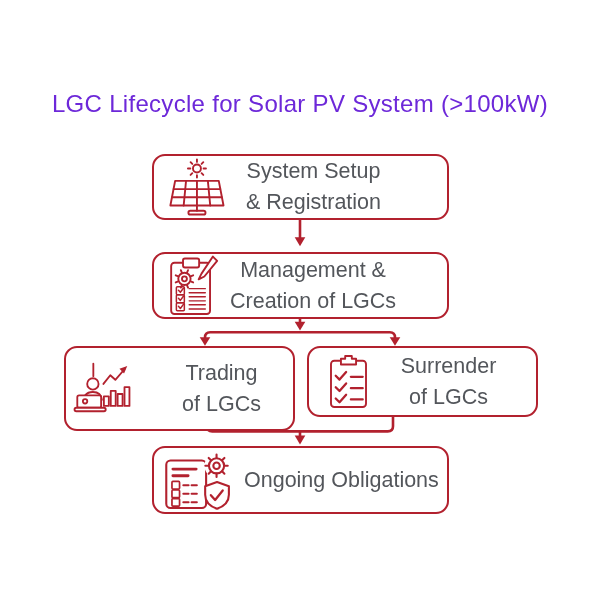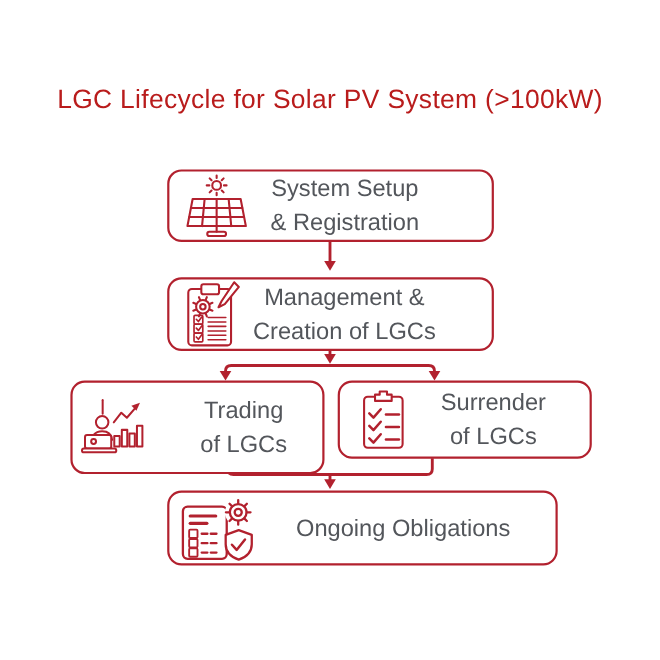--- a/index.html
+++ b/index.html
@@ -1,35 +1,35 @@
 <!DOCTYPE html>
 <html><head>
 <meta charset="utf-8">
 <style>
   html,body{margin:0;padding:0;background:#ffffff;}
   .stage{
     position:relative;width:600px;height:600px;margin:0 auto;background:#ffffff;
     font-family:"Liberation Sans","DejaVu Sans",sans-serif;overflow:hidden;
   }
   .title{
-    position:absolute;left:0;right:0;top:76px;margin:0;
+    position:absolute;left:0;right:0;top:89px;margin:0;
     text-align:center;font-size:24px;font-weight:400;letter-spacing:0.3px;
-    color:#b91c1c;line-height:30px;
+    color:#6d28d9;line-height:30px;
   }
   .connectors{position:absolute;left:0;top:0;width:600px;height:600px;pointer-events:none;}
   .node{
     position:absolute;display:flex;align-items:center;
     background:#ffffff;border:2.5px solid #B2212E;border-radius:13px;
     box-sizing:border-box;
   }
   .n1{left:152px;top:154px;width:297px;height:66px;}
   .n2{left:152px;top:252px;width:297px;height:67px;}
   .n3a{left:64px;top:346px;width:231px;height:85px;}
   .n3b{left:307px;top:346px;width:231px;height:71px;}
-  .n4{left:152px;top:446px;width:355px;height:68px;}
+  .n4{left:152px;top:446px;width:297px;height:68px;}
   .icon{display:flex;align-items:center;justify-content:center;flex:0 0 auto;}
   .n1 .icon{width:84px;}
   .n2 .icon{width:76px;}
   .n3a .icon{width:84px;}
   .n3b .icon{width:78px;}
   .n4 .icon{width:90px;}
   .label{
     flex:1;text-align:center;color:#53565B;font-size:21.5px;line-height:31px;
     white-space:nowrap;
   }

